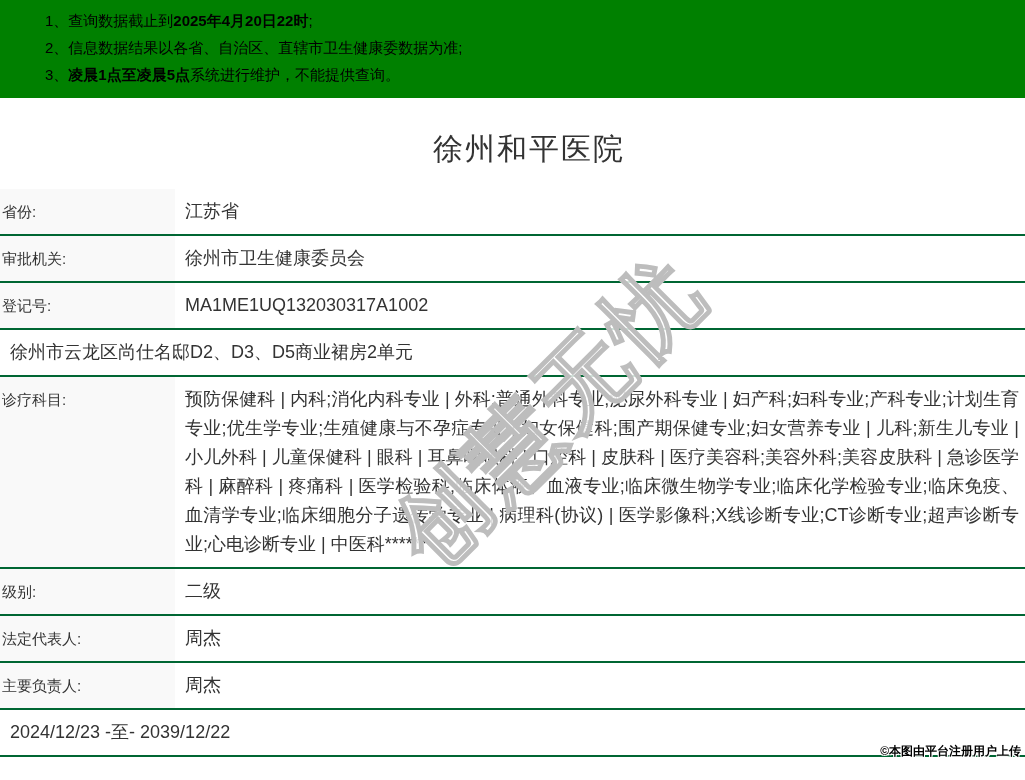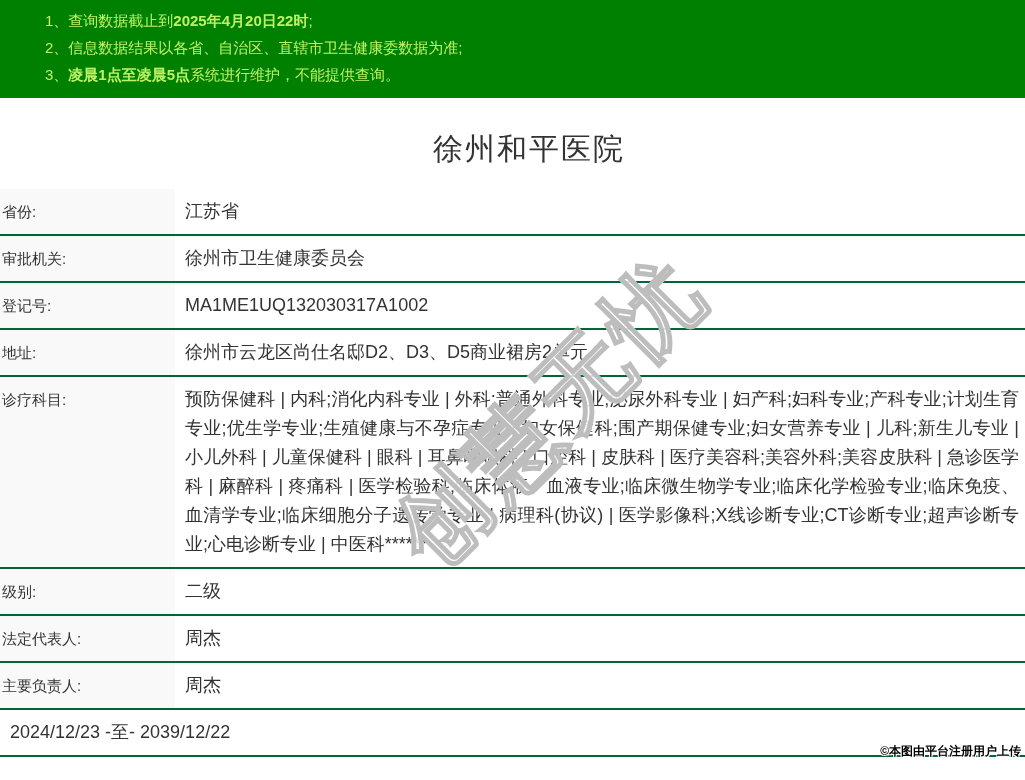--- a/index.html
+++ b/index.html
@@ -8,21 +8,21 @@
     background: #ffffff;
     font-family: "Liberation Sans", "DejaVu Sans", sans-serif;
     overflow: hidden;
     position: relative;
     color: #333;
   }
   
   .notice {
     width: 1025px;
     background: #008000;
-    color: #bef264;
+    color: #000000;
     padding: 7px 10px 10px 45px;
     font-size: 15px;
   }
   .notice-line { line-height: 27px; white-space: nowrap; }
   .notice-line b { font-weight: bold; }
   
   .page-title {
     margin-top: 31px;
     margin-bottom: 19px;
     text-align: center;
@@ -123,21 +123,20 @@
   </div>
   <div class="info-row">
     <div class="cell-label">审批机关:</div>
     <div class="cell-value">徐州市卫生健康委员会</div>
   </div>
   <div class="info-row">
     <div class="cell-label">登记号:</div>
     <div class="cell-value">MA1ME1UQ132030317A1002</div>
   </div>
   <div class="info-row">
-    <div class="cell-label">地址:</div>
     <div class="cell-value">徐州市云龙区尚仕名邸D2、D3、D5商业裙房2单元</div>
   </div>
   <div class="info-row">
     <div class="cell-label">诊疗科目:</div>
     <div class="cell-value">预防保健科 | 内科;消化内科专业 | 外科;普通外科专业;泌尿外科专业 | 妇产科;妇科专业;产科专业;计划生育专业;优生学专业;生殖健康与不孕症专业 | 妇女保健科;围产期保健专业;妇女营养专业 | 儿科;新生儿专业 | 小儿外科 | 儿童保健科 | 眼科 | 耳鼻咽喉科 | 口腔科 | 皮肤科 | 医疗美容科;美容外科;美容皮肤科 | 急诊医学科 | 麻醉科 | 疼痛科 | 医学检验科;临床体液、血液专业;临床微生物学专业;临床化学检验专业;临床免疫、血清学专业;临床细胞分子遗传学专业 | 病理科(协议) | 医学影像科;X线诊断专业;CT诊断专业;超声诊断专业;心电诊断专业 | 中医科******</div>
   </div>
   <div class="info-row">
     <div class="cell-label">级别:</div>
     <div class="cell-value">二级</div>
   </div>

